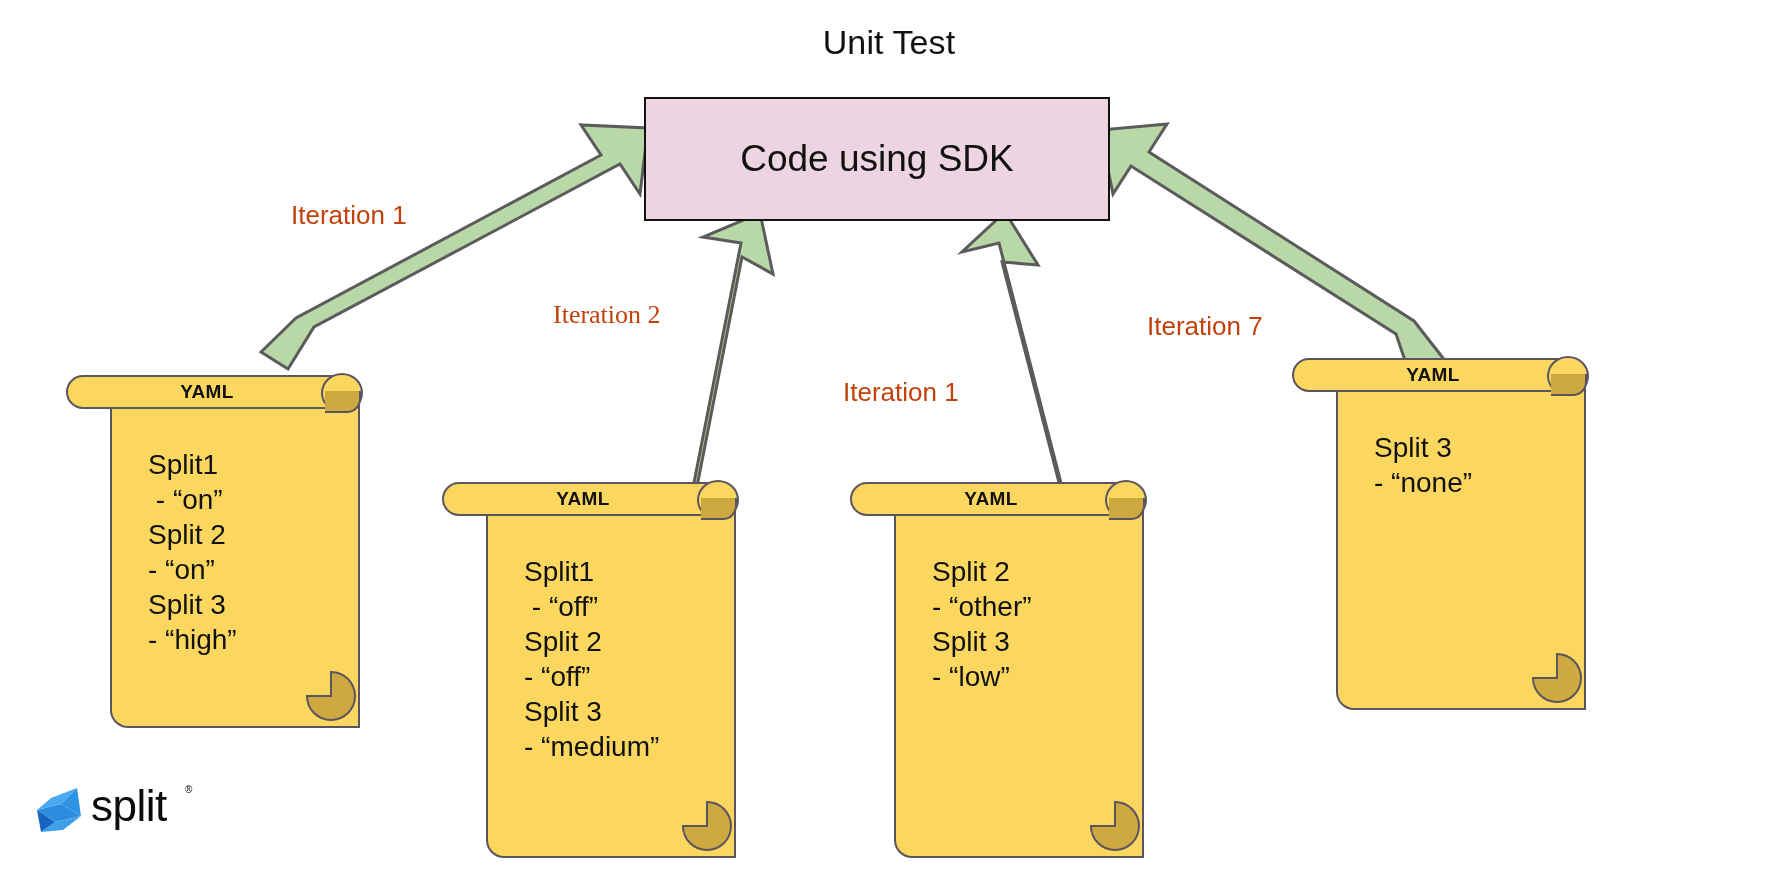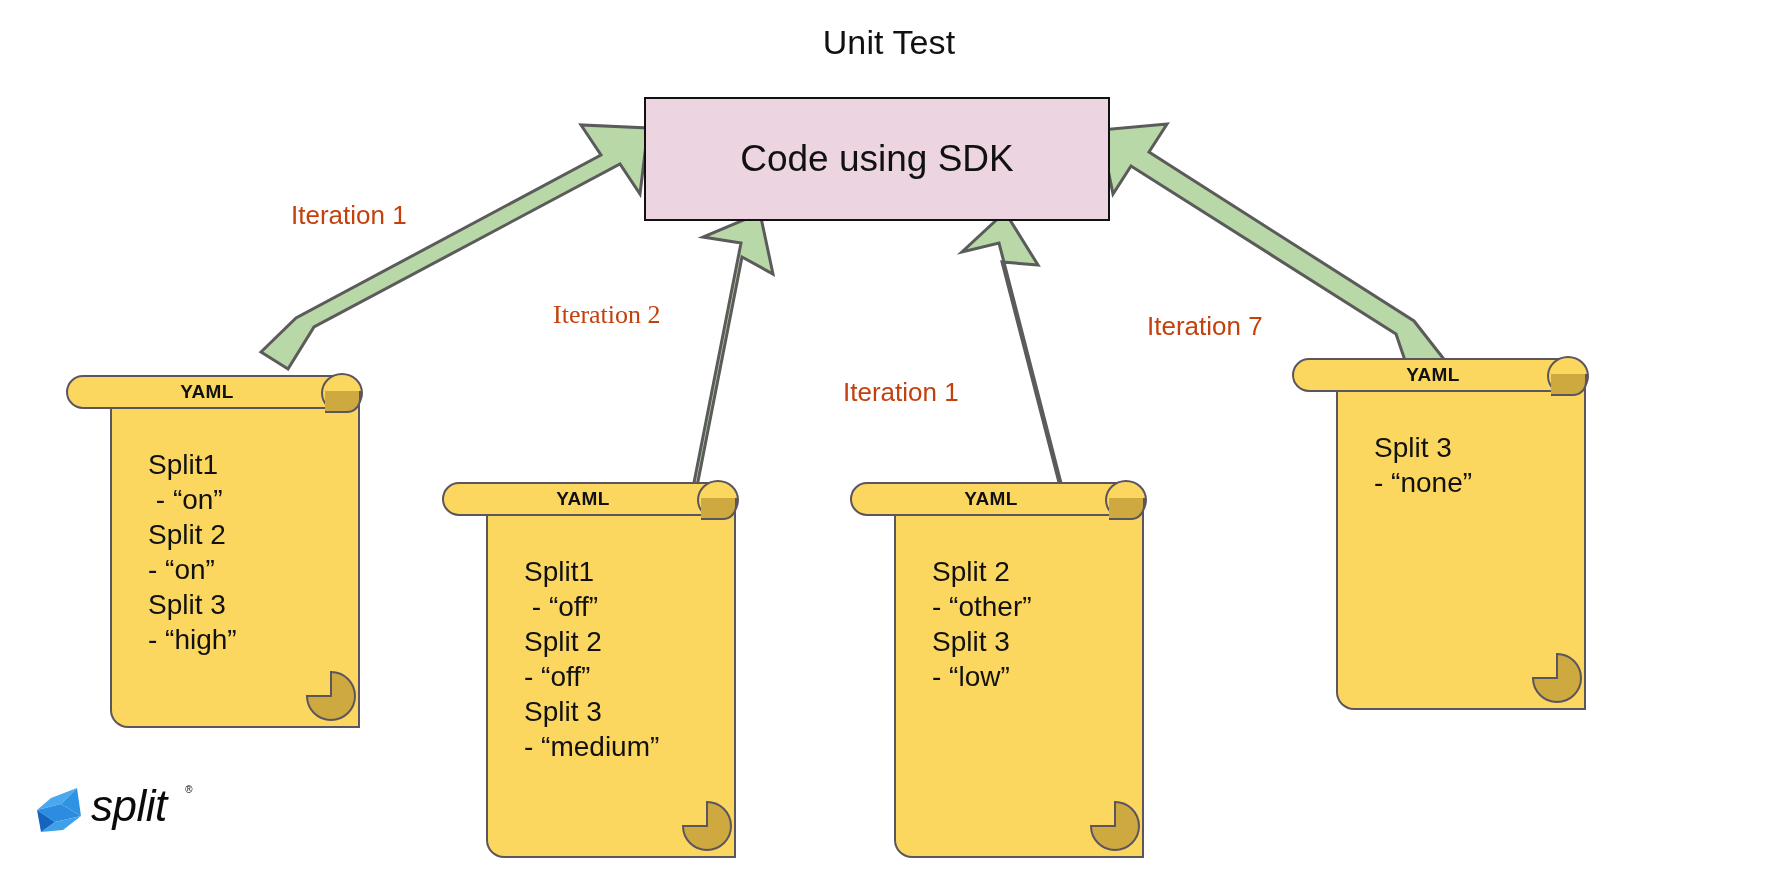--- a/index.html
+++ b/index.html
@@ -87,21 +87,21 @@
     background:#cda93f;border:2px solid #5b5560;border-radius:50%;
     box-sizing:border-box;
   }
   .scroll .curl-bot .notch{
     position:absolute;left:0;top:0;width:26px;height:26px;
     background:#fcd75f;border-right:2px solid #5b5560;border-bottom:2px solid #5b5560;
     box-sizing:border-box;
   }
 
   
-  .split-logo{position:absolute;left:33px;top:782px;width:170px;height:56px;font-style:italic;}
+  .split-logo{position:absolute;left:33px;top:782px;width:170px;height:56px;}
   .split-logo .wordmark{
     position:absolute;left:58px;top:-4px;
     font-size:44px;line-height:56px;color:#0b0b0b;letter-spacing:-0.5px;
   }
   .split-logo .reg{
     position:absolute;left:152px;top:2px;font-size:10px;color:#0b0b0b;
   }
 </style>
 </head>
 <body>

